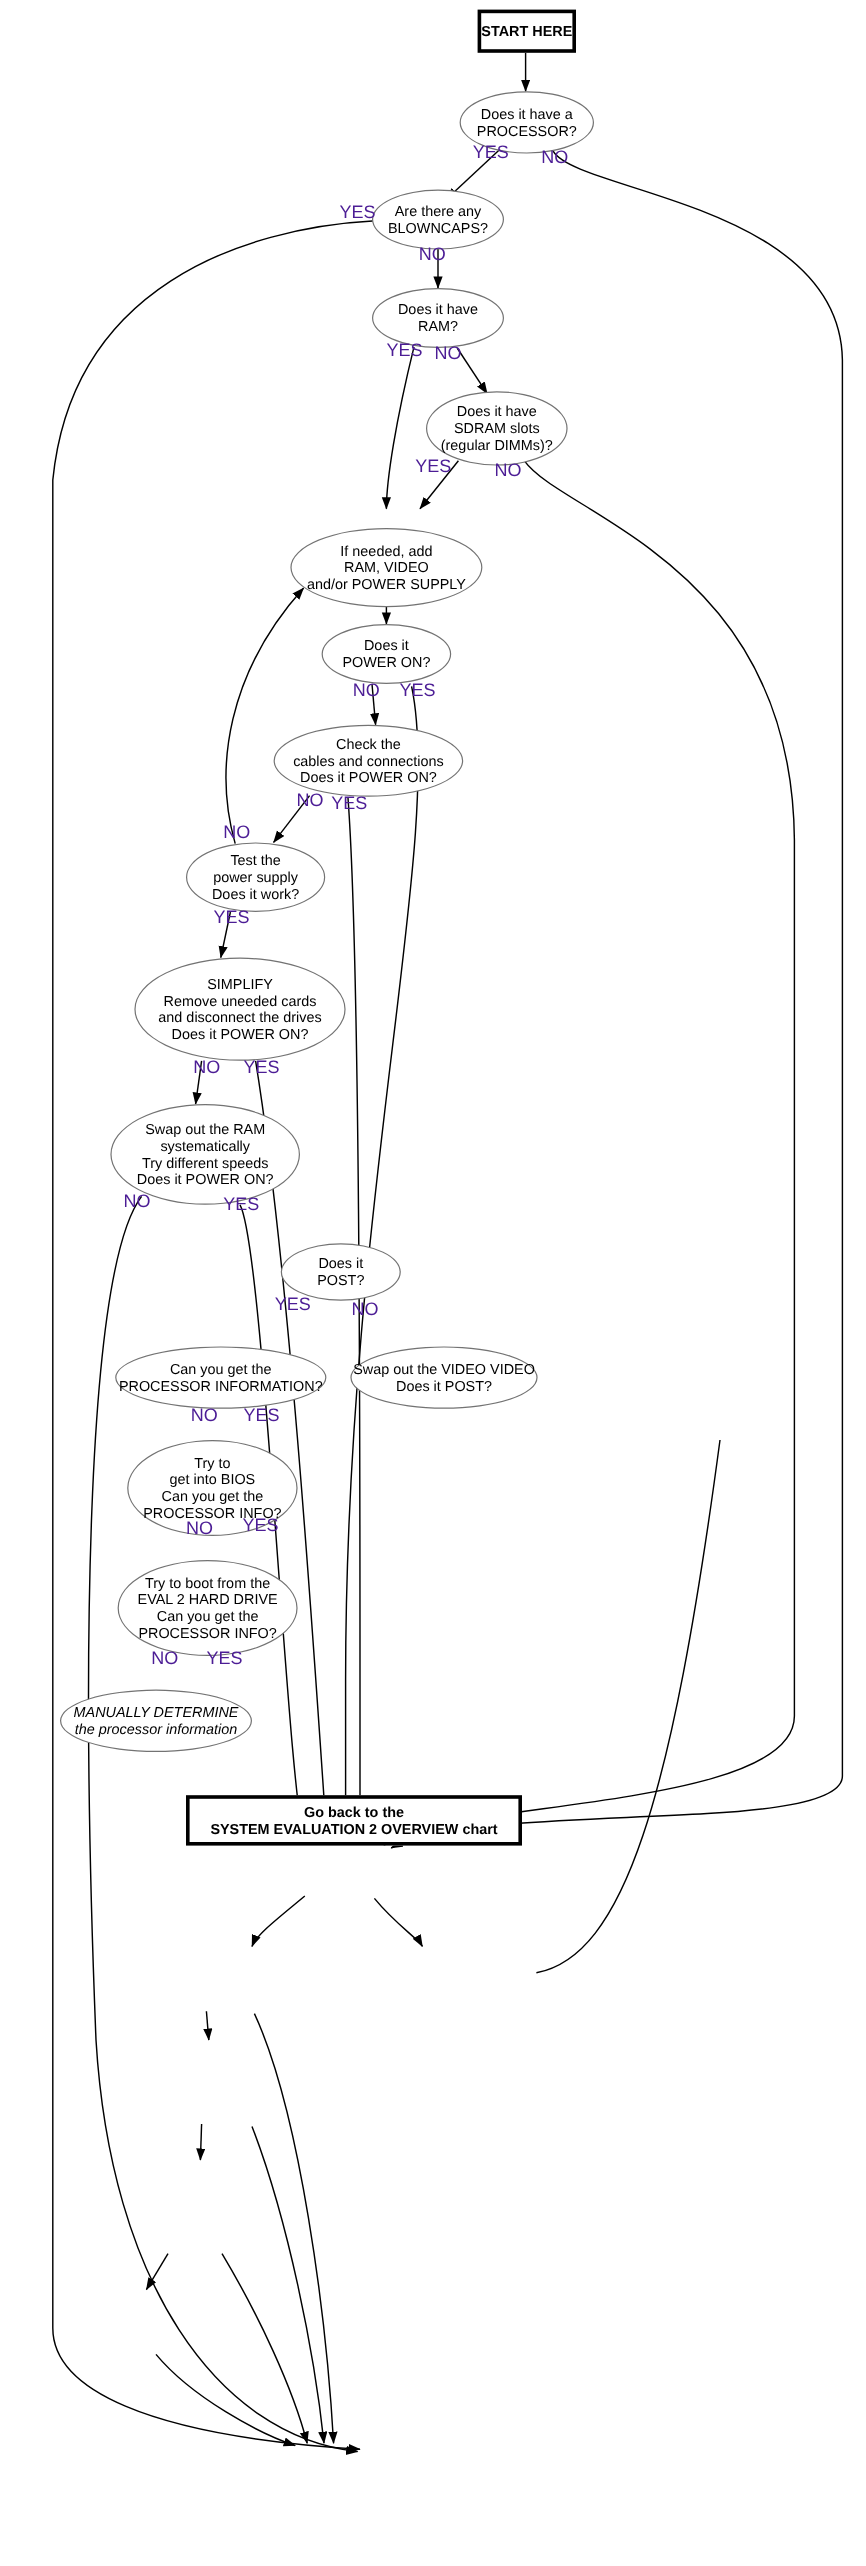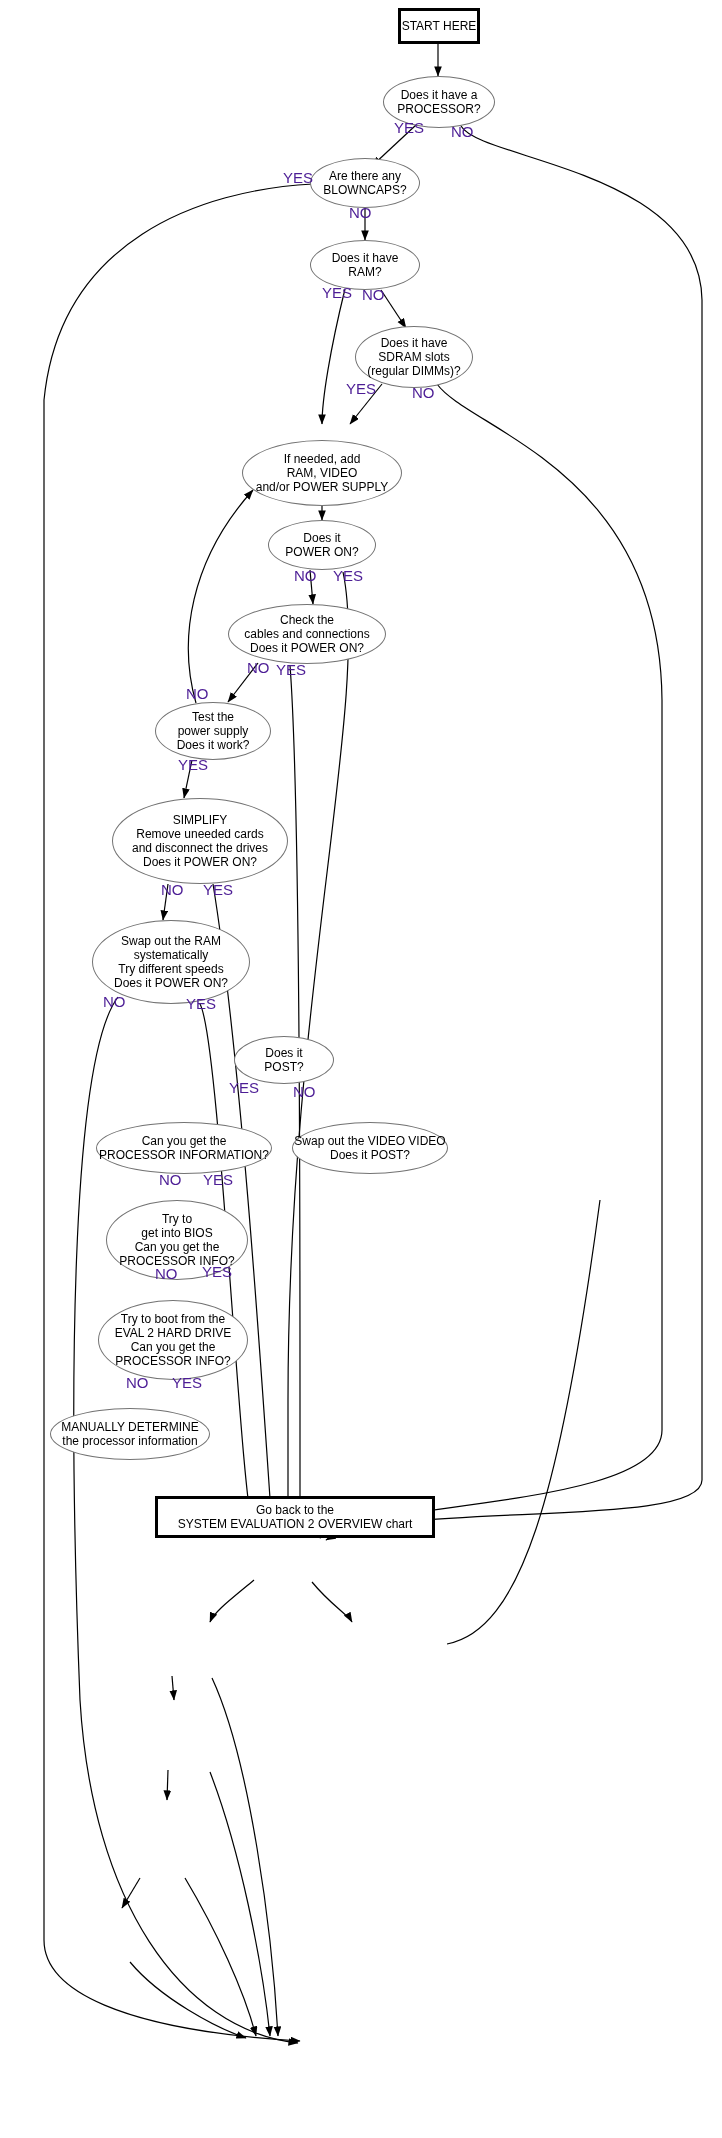--- a/index.html
+++ b/index.html
@@ -35,20 +35,21 @@
     width:100%;
     white-space:pre-line;
   }
   .ellipse{
     border:1px solid #737373;
     border-radius:50%;
   }
   .terminal{
     border:3px solid #000000;
     border-radius:0;
+    font-weight:bold;
   }
   .edge-label{
     position:absolute;
     font-size:15px;
     color:#4c1d95;
     background:transparent;
     white-space:nowrap;
     line-height:1;
     text-align:center;
   }
@@ -212,21 +213,21 @@
 PROCESSOR INFO?</span>
   </div>
 
   <div class="node ellipse" style="left:98px; top:1300px; width:150px; height:80px; font-size:12px;">
     <span class="nlabel">Try to boot from the
 EVAL 2 HARD DRIVE
 Can you get the
 PROCESSOR INFO?</span>
   </div>
 
-  <div class="node ellipse" style="left:50px; top:1408px; width:160px; height:52px; font-size:12px;">
+  <div class="node ellipse" style="left:50px; top:1408px; width:160px; height:52px; font-size:12px;font-style:italic;">
     <span class="nlabel">MANUALLY DETERMINE
 the processor information</span>
   </div>
 
   <div class="node terminal" style="left:155px; top:1496px; width:280px; height:42px; font-size:12px;">
     <span class="nlabel">Go back to the
 SYSTEM EVALUATION 2 OVERVIEW chart</span>
   </div>
 
   <div class="edge-label" style="left:394px; top:120px;">YES</div>

